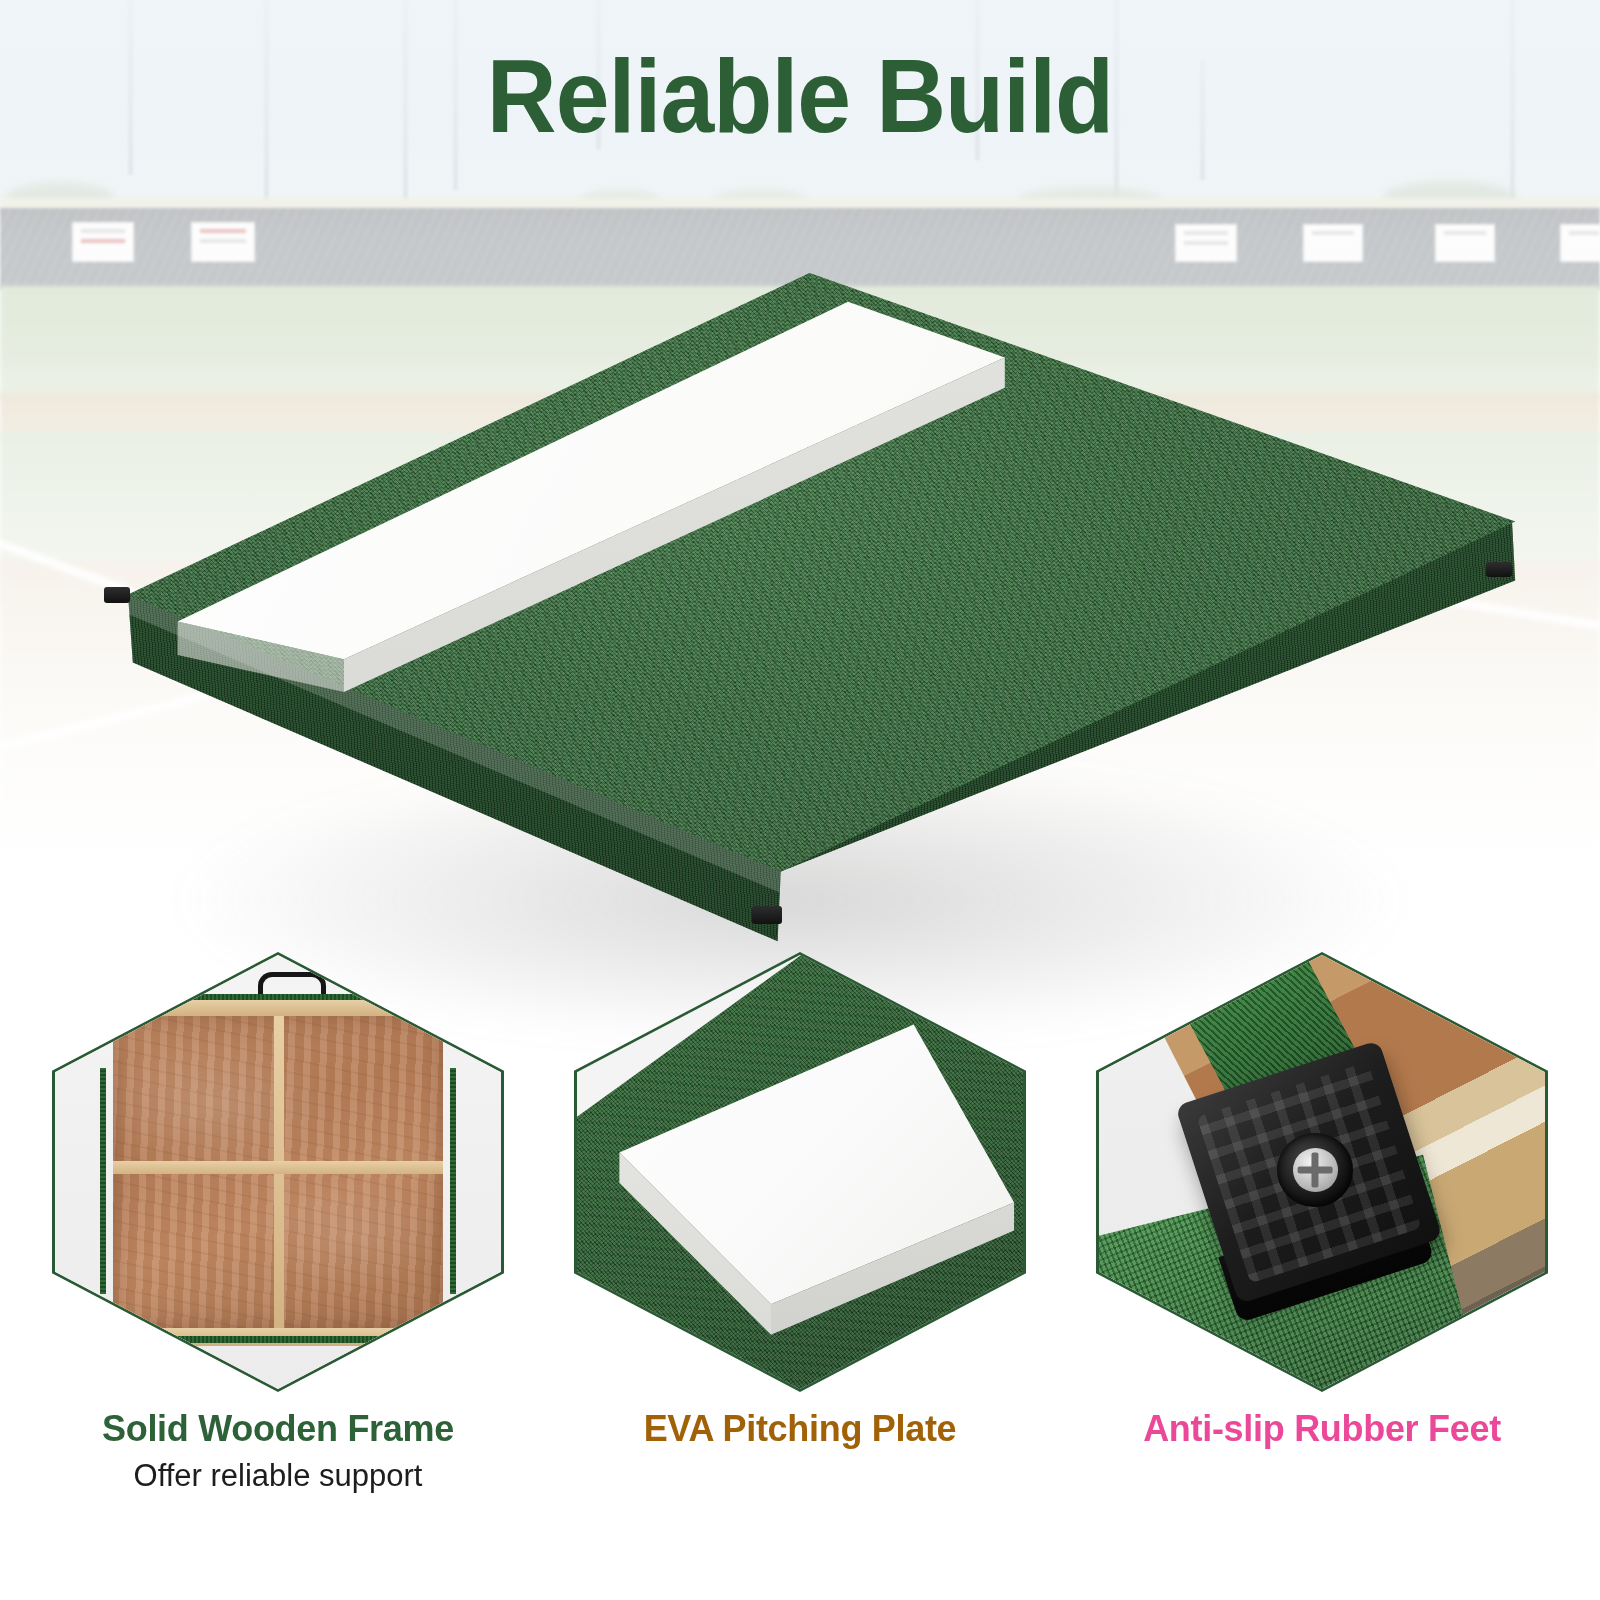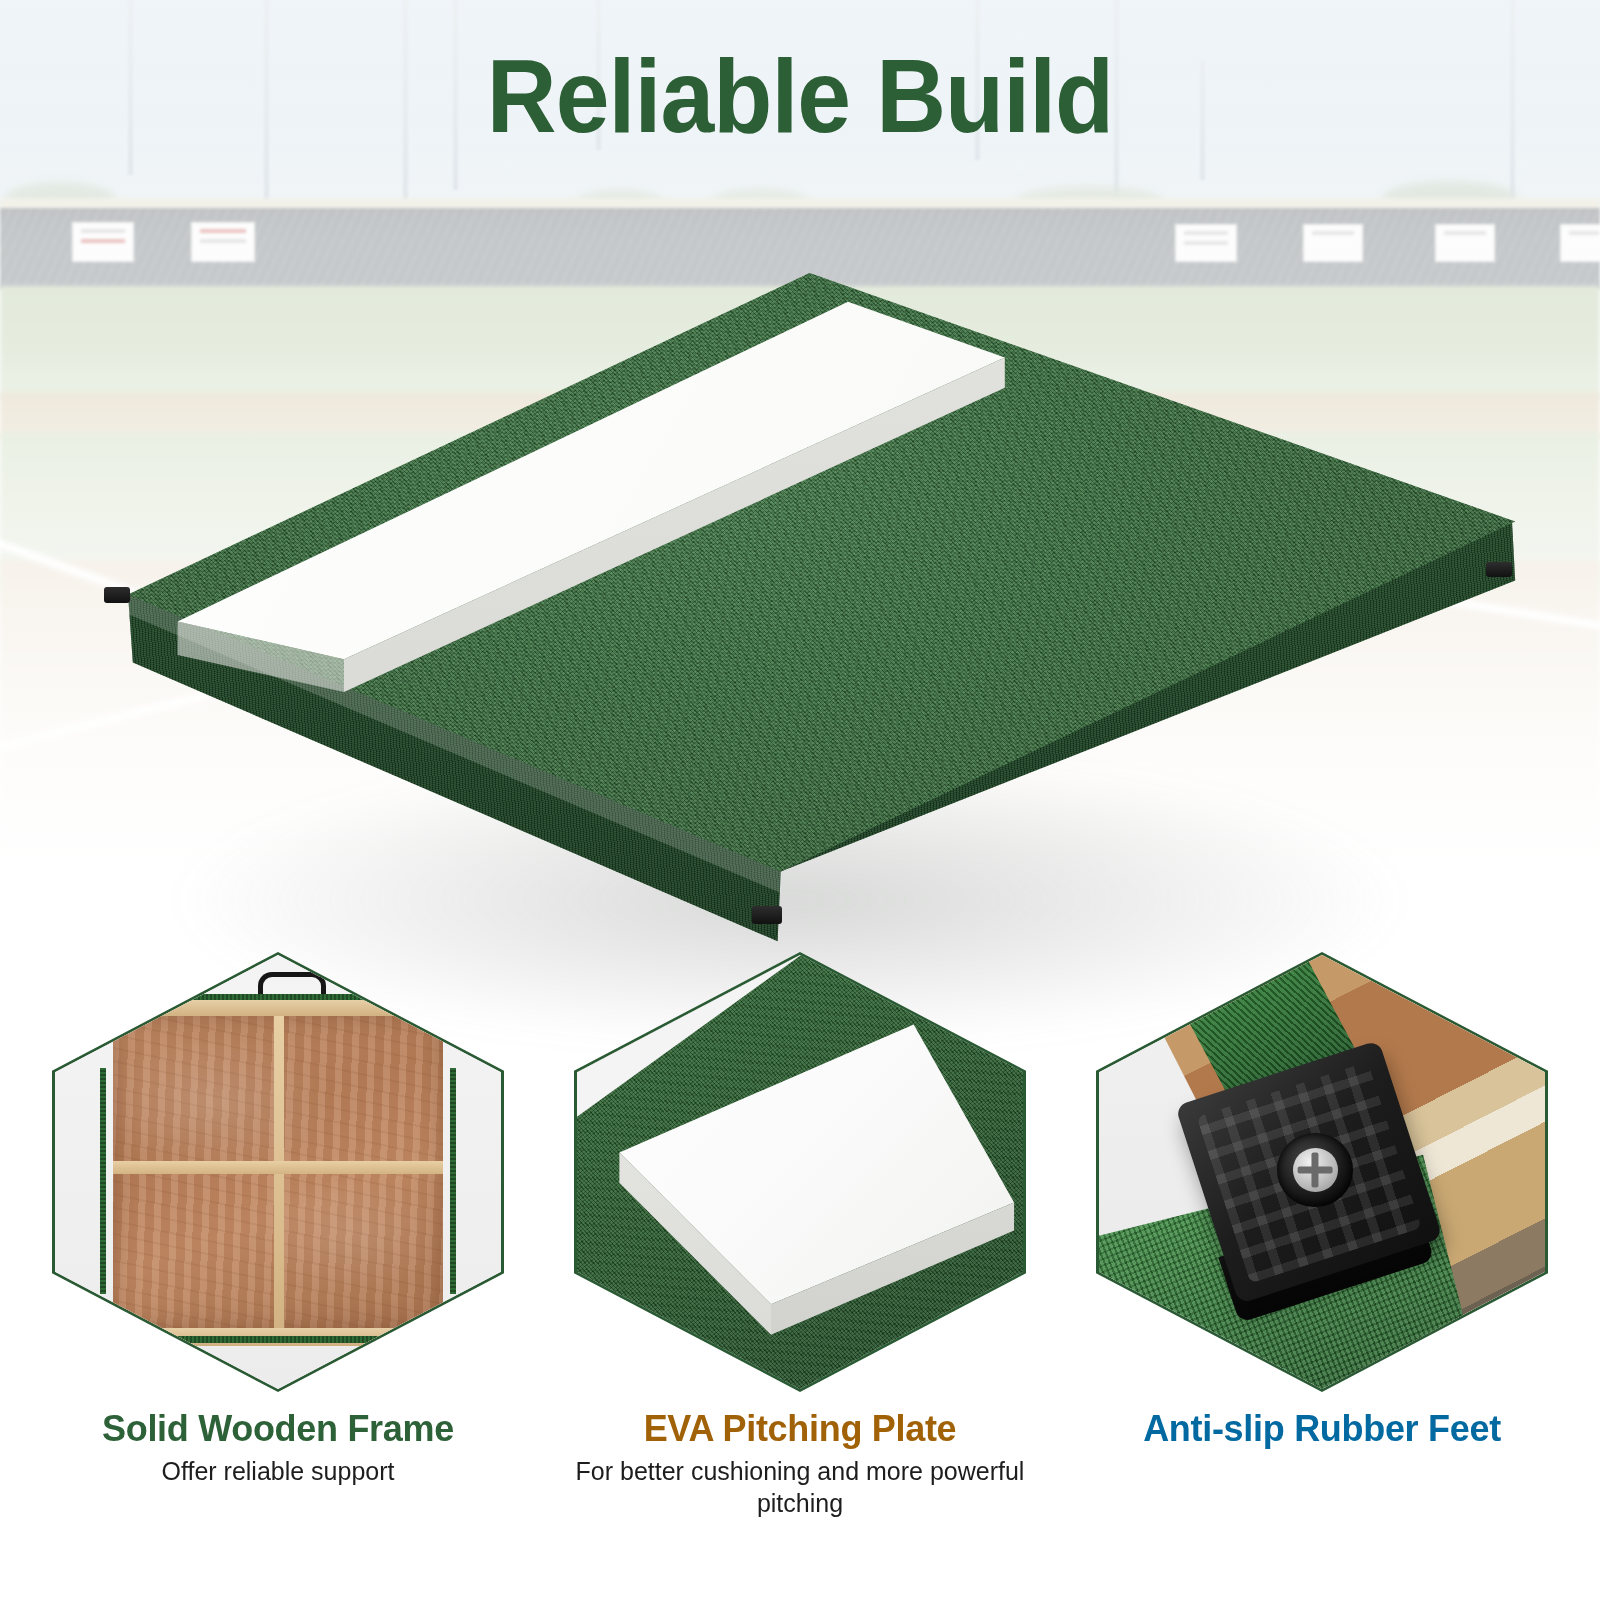--- a/index.html
+++ b/index.html
@@ -332,21 +332,21 @@
   }
   .p3-screw::after{transform:translate(-50%,-50%) rotate(90deg);}
 
   
   .caption{margin-top:16px;text-align:center;}
   .caption h3{
     margin:0;font-size:36px;font-weight:bold;line-height:1.18;
     letter-spacing:-.3px;
   }
   .caption p{
-    margin:6px 0 0;font-size:25px;line-height:1.26;color:#1d1d1d;font-weight:400;
+    margin:6px 0 0;font-size:31px;line-height:1.26;color:#1d1d1d;font-weight:400;
   }
 </style>
 </head>
 <body>
 
 <div id="bg-field">
   <div class="bg-sky"></div>
 
   <div class="bg-pole" style="left:128px;height:175px;"></div>
   <div class="bg-pole" style="left:264px;"></div>
@@ -450,38 +450,37 @@
           <div class="p2-white-tl"></div>
           <div class="p2-white-tr"></div>
           <div class="p2-plate-top"></div>
           <div class="p2-plate-side"></div>
           <div class="p2-plate-side2"></div>
         </div>
       </div>
     </div>
     <div class="caption">
       <h3 style="color:#a16207;">EVA Pitching Plate</h3>
-      <p>For better cushioning and more powerful pitching</p>
     </div>
   </div>
 
   <div class="feature" style="left:1092px;">
     <div class="hex-wrap">
       <div class="hex-border"></div>
       <div class="hex-inner">
         <div class="hex-art">
           <div class="p3-bg"></div>
           <div class="p3-ply"></div>
           <div class="p3-turf2"></div>
           <div class="p3-turf"></div>
           <div class="p3-footside"></div>
           <div class="p3-foot"></div>
           <div class="p3-hole"></div>
           <div class="p3-screw"></div>
         </div>
       </div>
     </div>
     <div class="caption">
-      <h3 style="color:#0369a1;">Anti-slip Rubber Feet</h3>
+      <h3 style="color:#ec4899;">Anti-slip Rubber Feet</h3>
     </div>
   </div>
 
 </div>
 
 </body></html>

